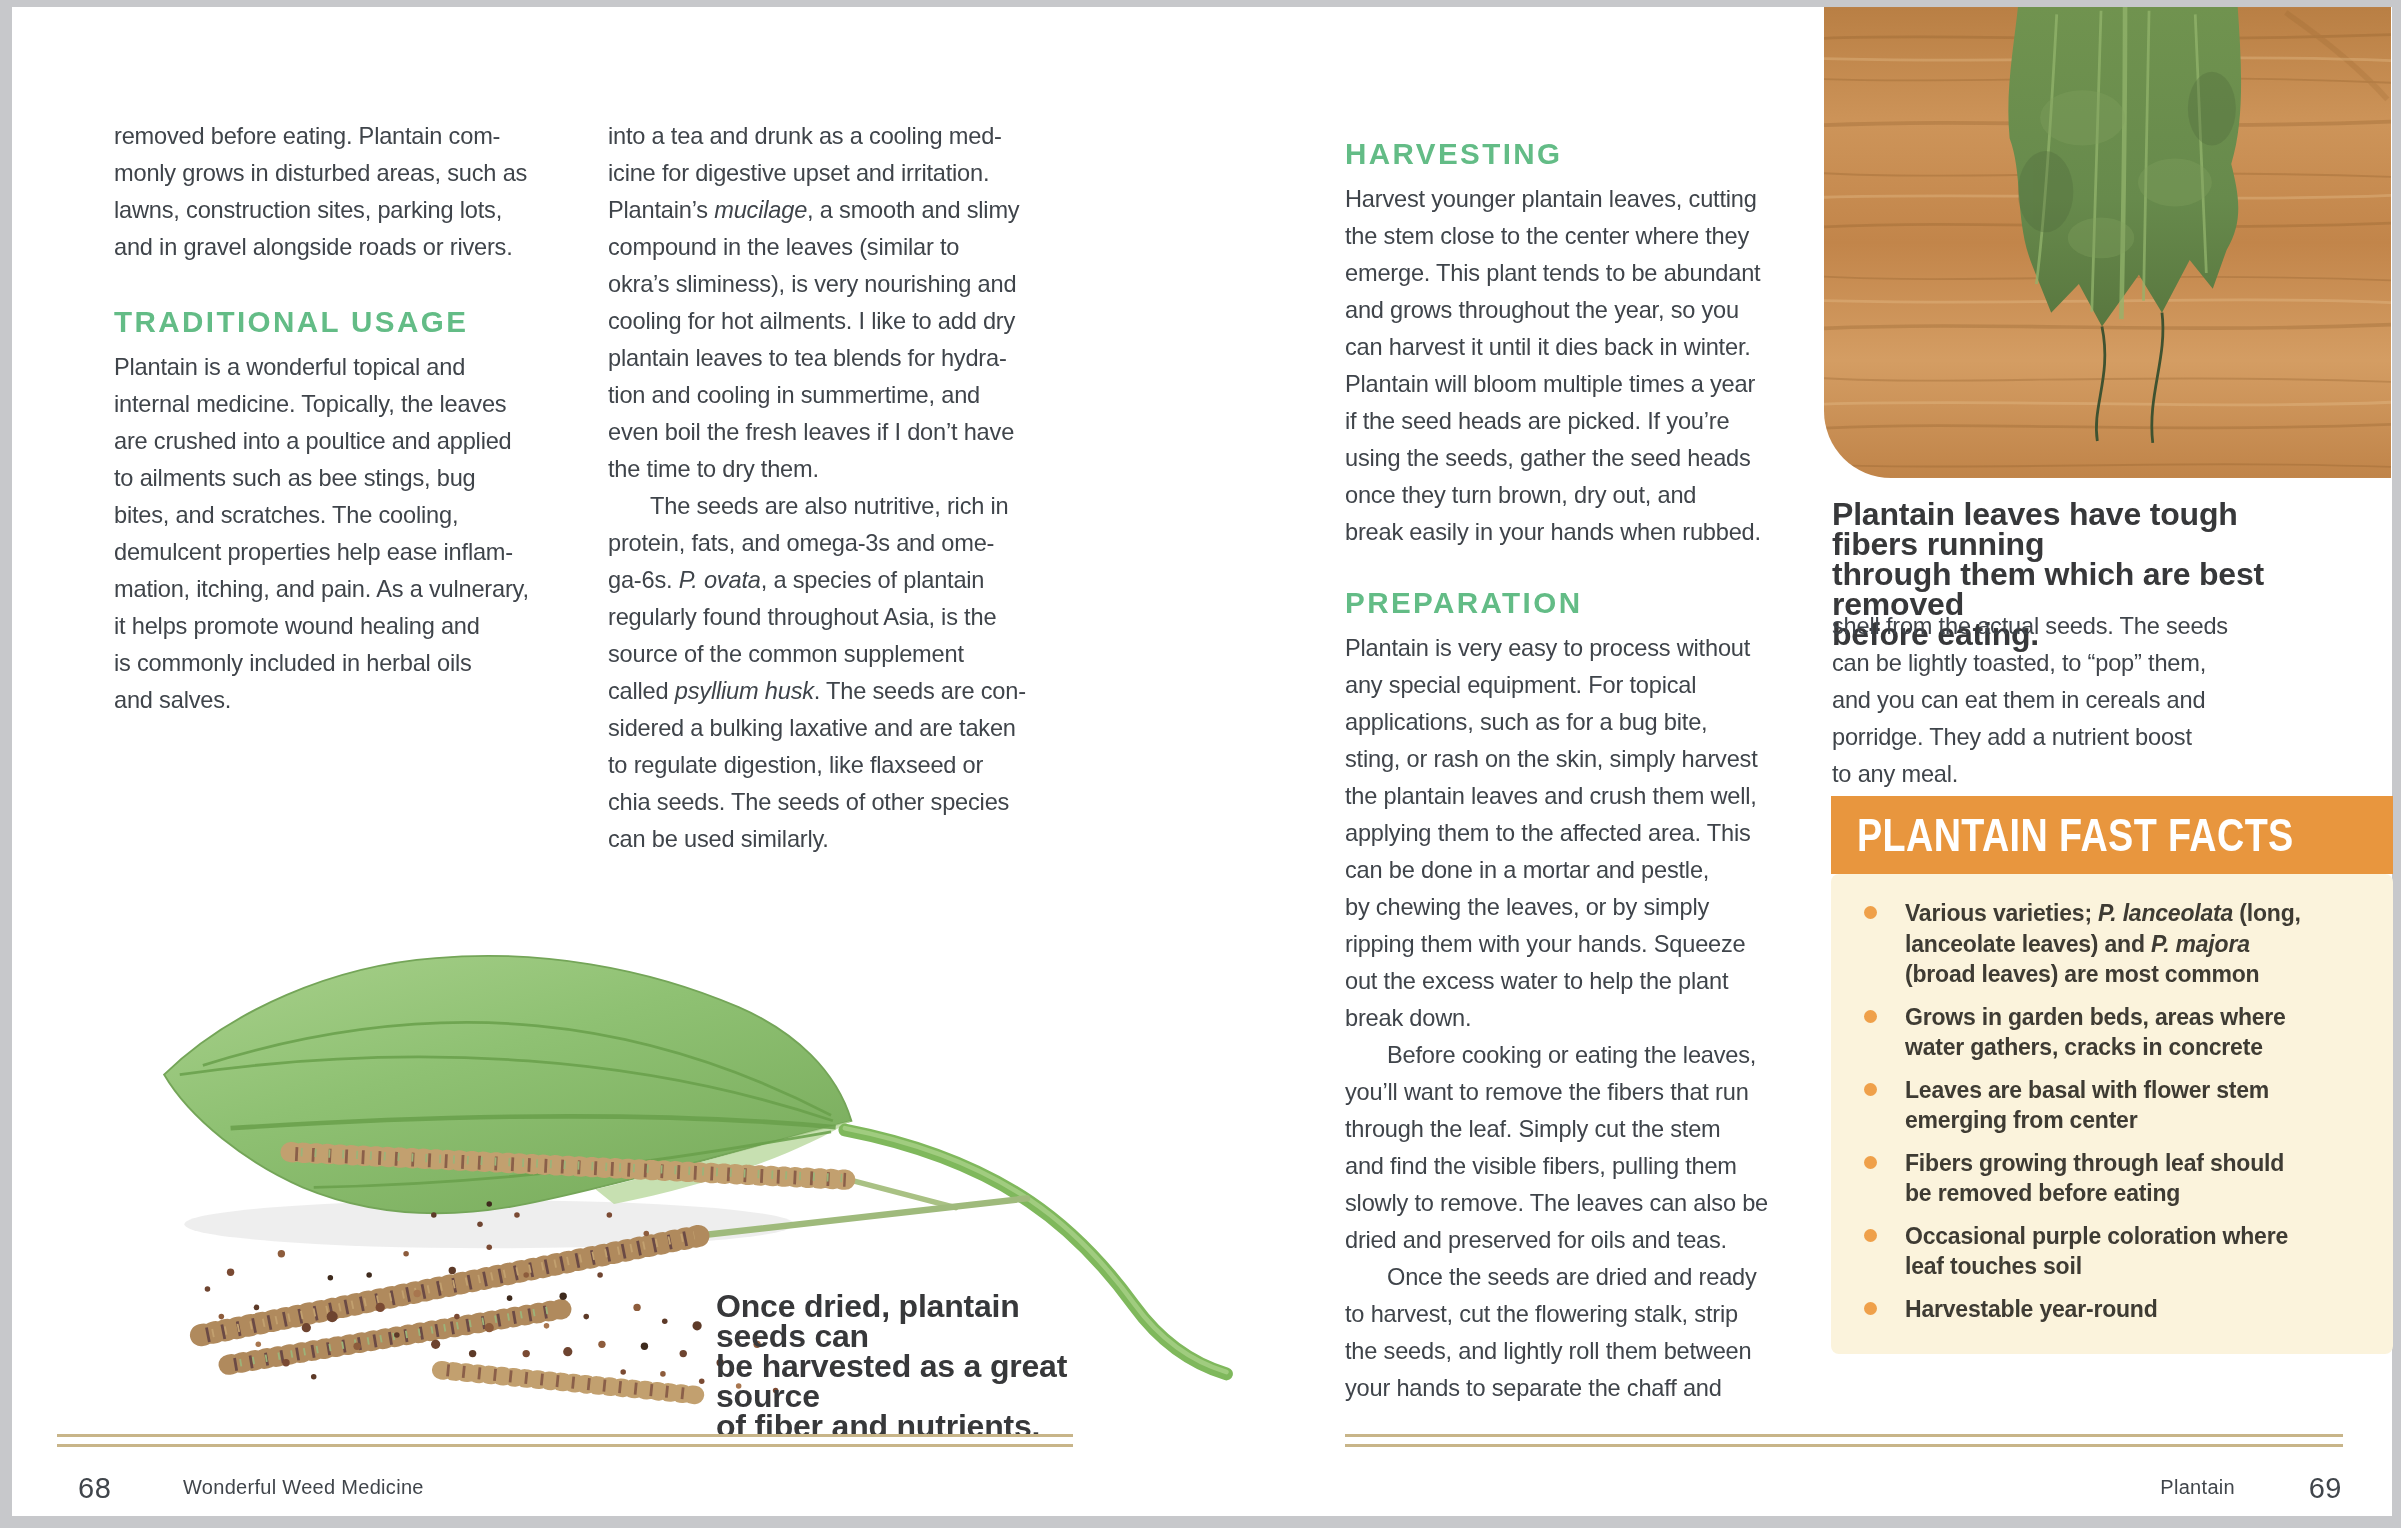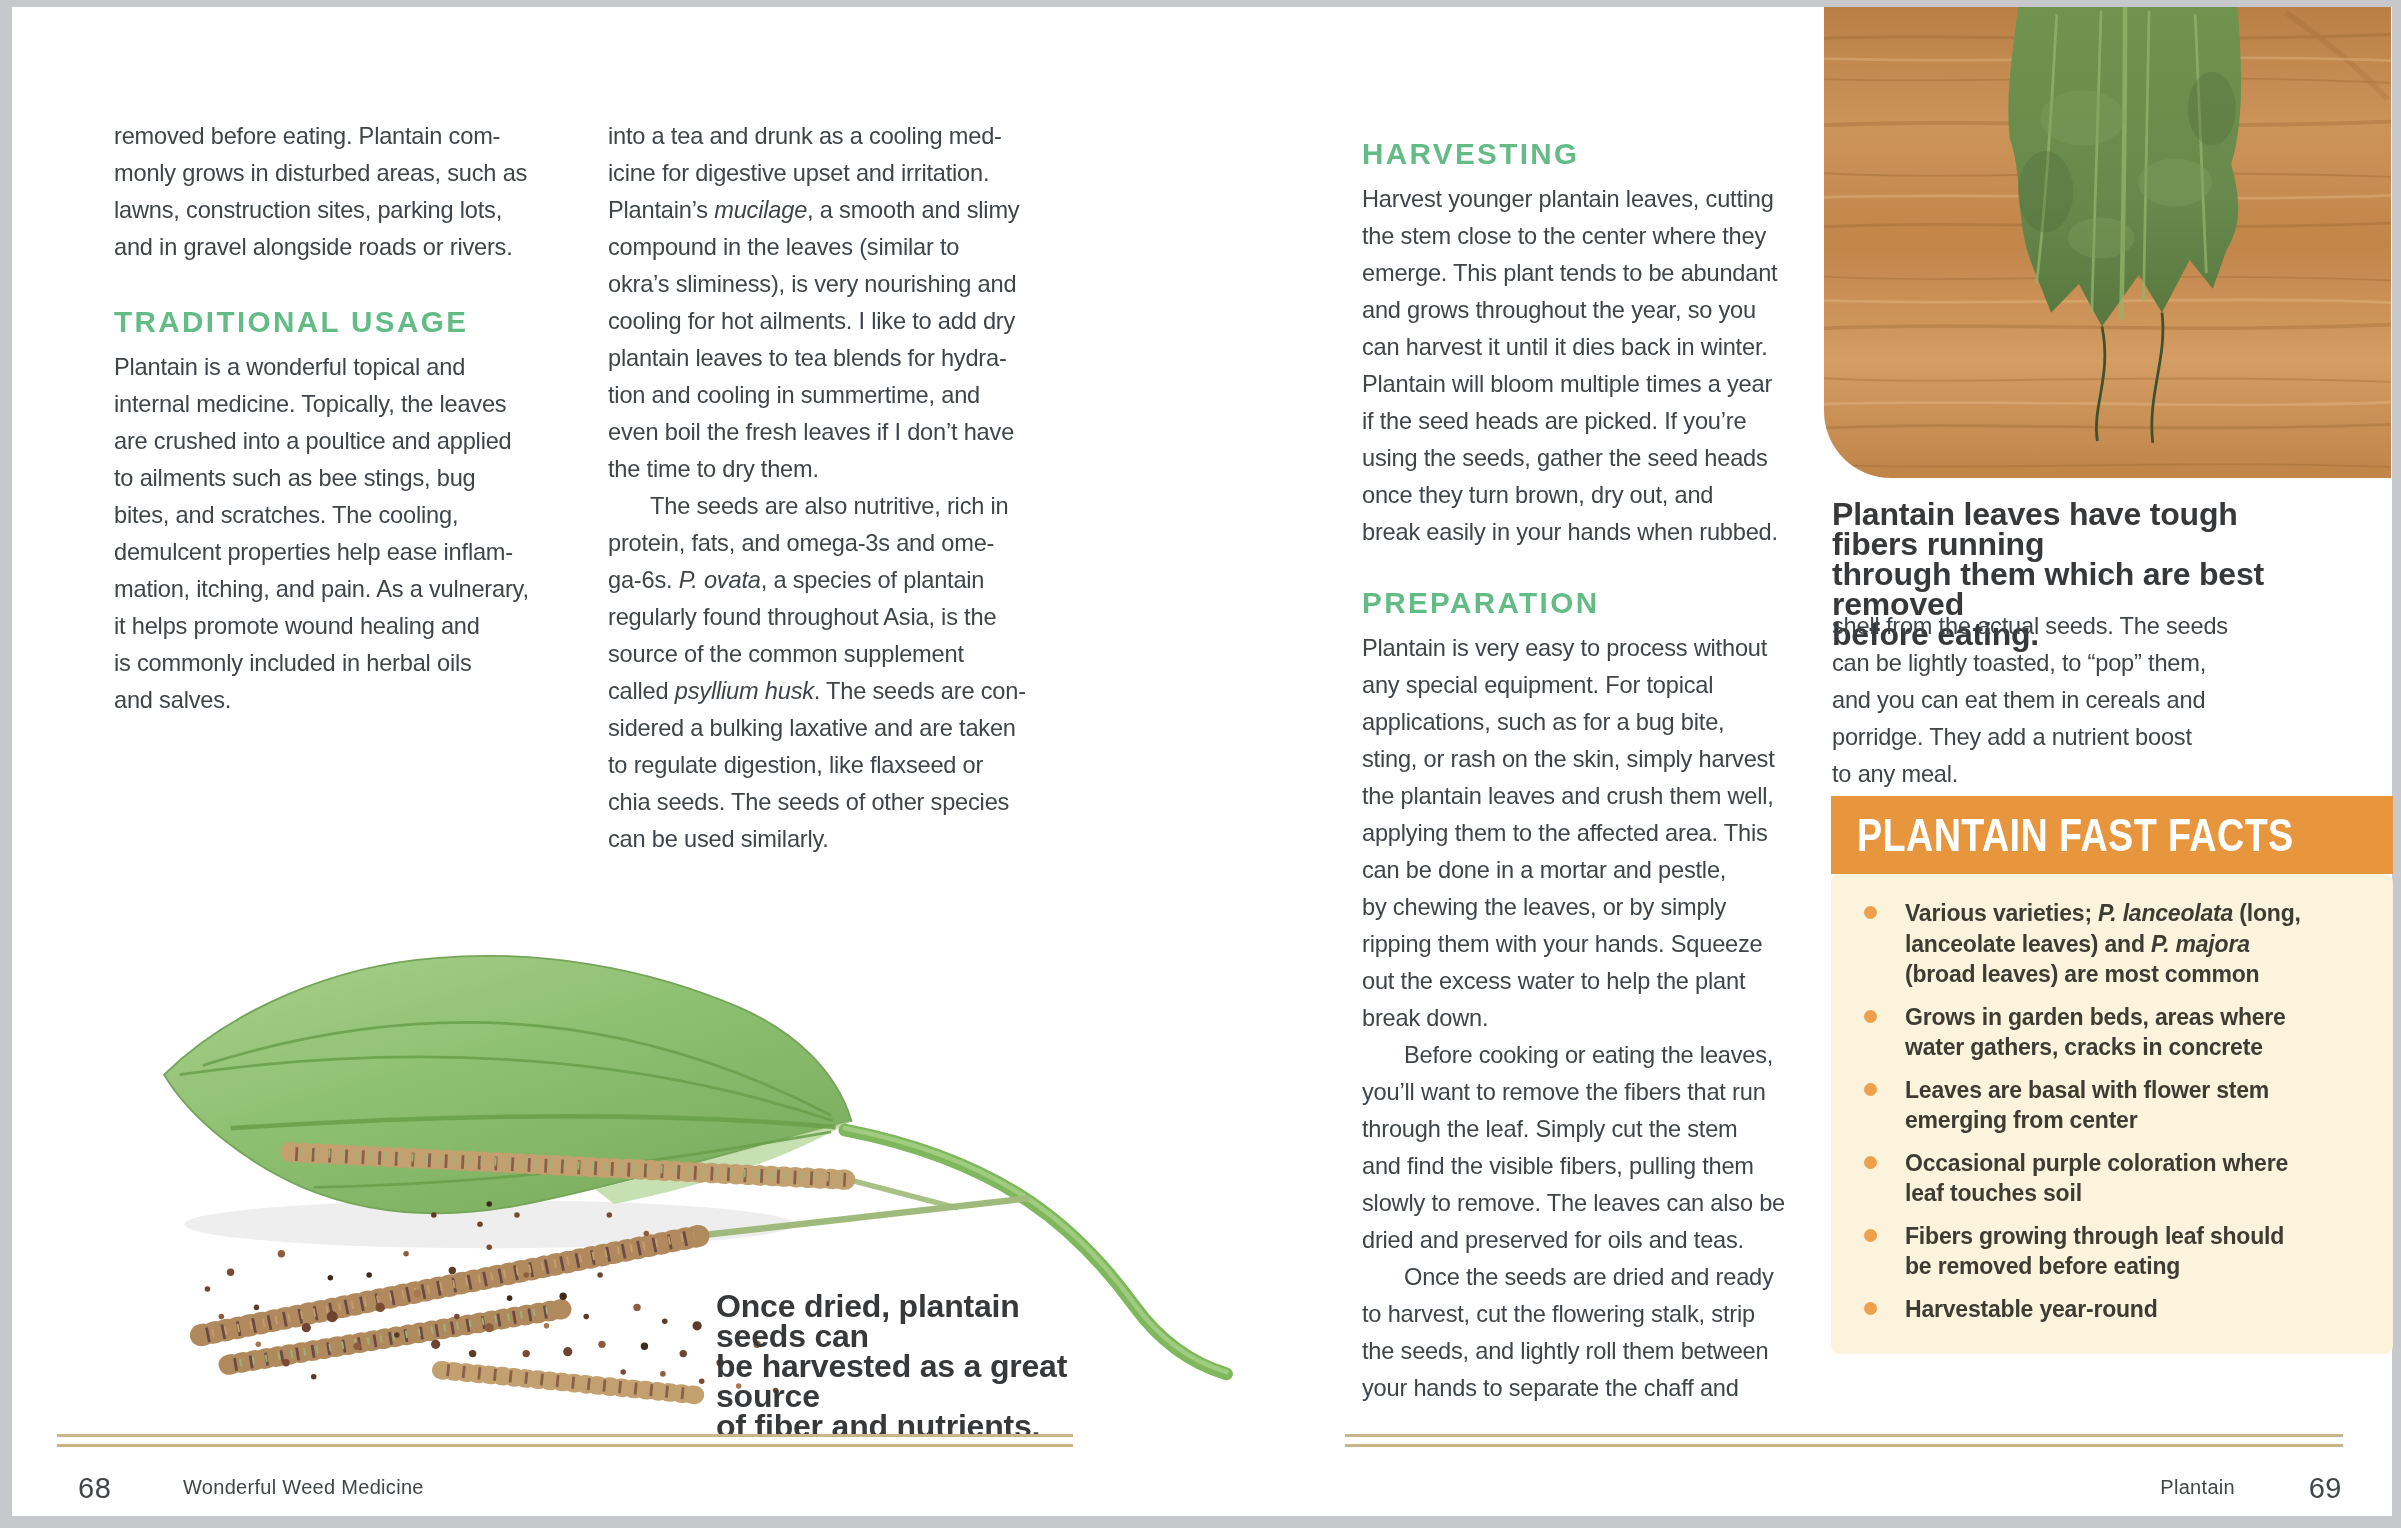--- a/index.html
+++ b/index.html
@@ -185,21 +185,21 @@
         <circle cx="430" cy="318" r="3" fill="#3e2a1d"></circle>
           <circle cx="460" cy="330" r="3" fill="#7a4a33"></circle>
       </g>
     </svg>
   </div>
 
   <div class="caption" style="left:716px;top:1291px;width:369px;">Once dried, plantain seeds can
 be harvested as a great source
 of fiber and nutrients.</div>
 
-  <div class="col" style="left:1345px;top:120px;width:480px;margin-left:17px;">
+  <div class="col" style="left:1345px;top:120px;width:480px;">
     <div class="gr-head first">HARVESTING</div>
     <p class="para">Harvest younger plantain leaves, cutting
 the stem close to the center where they
 emerge. This plant tends to be abundant
 and grows throughout the year, so you
 can harvest it until it dies back in winter.
 Plantain will bloom multiple times a year
 if the seed heads are picked. If you’re
 using the seeds, gather the seed heads
 once they turn brown, dry out, and
@@ -310,24 +310,24 @@
     </div>
     <div id="ff-body">
       <ul>
         <li><span class="dot"></span><span class="ff-text">Various varieties; <em>P. lanceolata</em> (long,
 lanceolate leaves) and <em>P. majora</em>
 (broad leaves) are most common</span></li>
         <li><span class="dot"></span><span class="ff-text">Grows in garden beds, areas where
 water gathers, cracks in concrete</span></li>
         <li><span class="dot"></span><span class="ff-text">Leaves are basal with flower stem
 emerging from center</span></li>
+        <li><span class="dot"></span><span class="ff-text">Fibers growing through leaf should
+be removed before eating</span></li>
         <li><span class="dot"></span><span class="ff-text">Occasional purple coloration where
 leaf touches soil</span></li>
-        <li><span class="dot"></span><span class="ff-text">Fibers growing through leaf should
-be removed before eating</span></li>
         <li><span class="dot"></span><span class="ff-text">Harvestable year-round</span></li>
       </ul>
     </div>
   </div>
 
   <div class="rule" style="left:57px;top:1434px;width:1016px;"></div>
   <div class="rule" style="left:57px;top:1444px;width:1016px;"></div>
   <div class="rule" style="left:1345px;top:1434px;width:998px;"></div>
   <div class="rule" style="left:1345px;top:1444px;width:998px;"></div>
 

